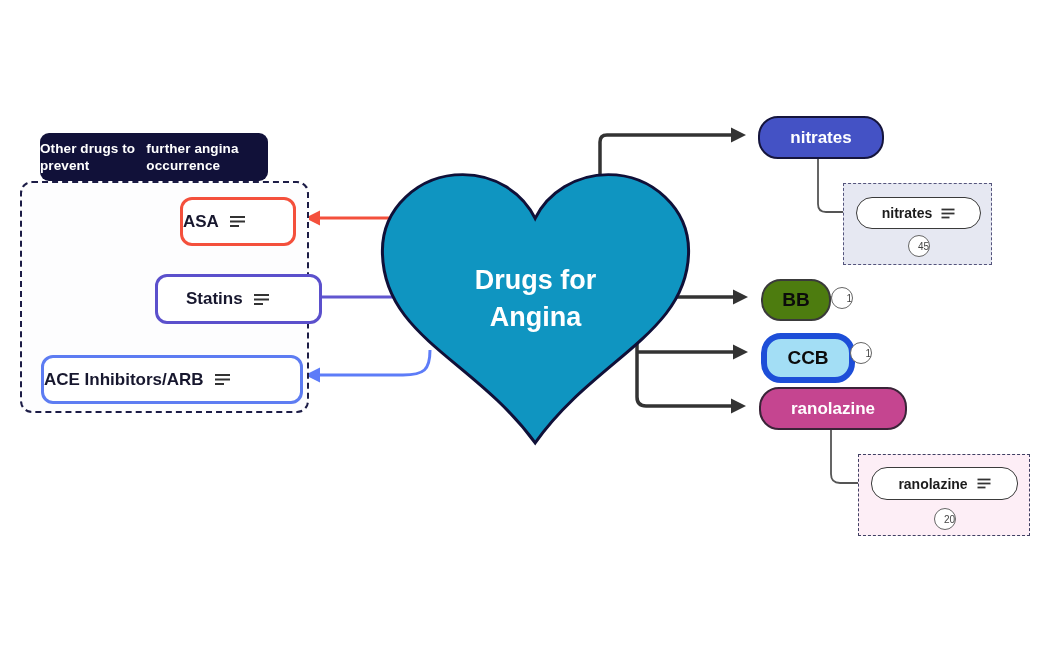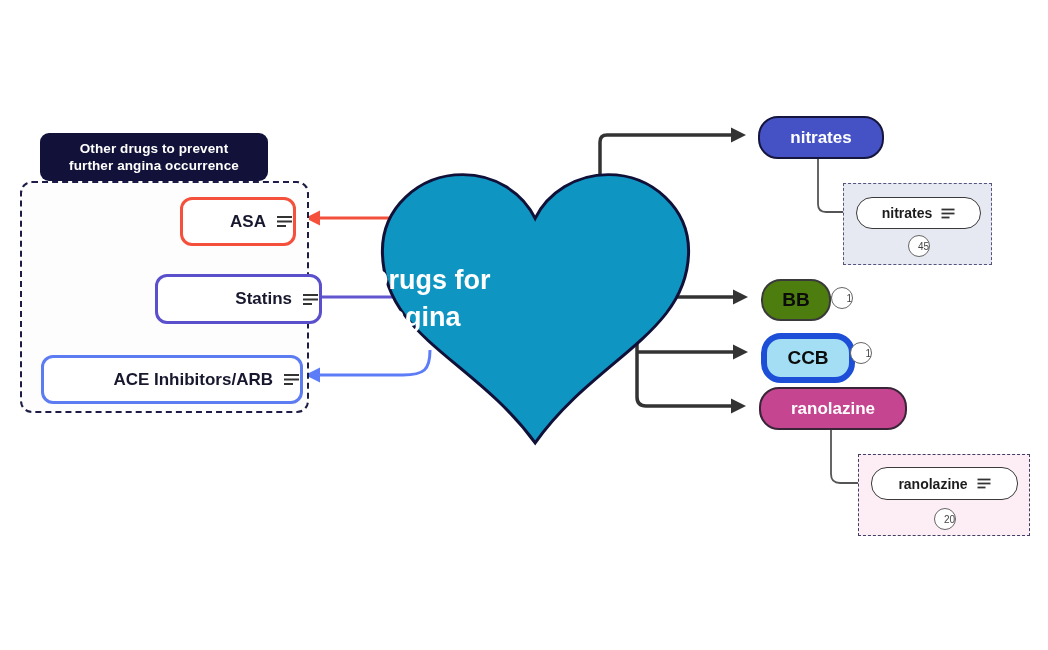--- a/index.html
+++ b/index.html
@@ -4,31 +4,31 @@
 <style>
   html,body{margin:0;padding:0;background:#fff;font-family:"Liberation Sans",sans-serif;}
   .canvas{position:relative;width:1048px;height:650px;background:#ffffff;overflow:hidden;}
   .abs{position:absolute;}
   svg.layer{position:absolute;left:0;top:0;width:1048px;height:650px;pointer-events:none;}
 
   
   .group-box{left:20px;top:181px;width:285px;height:228px;border:2.5px dashed #1c1c46;
     border-radius:12px;background:#fdfdfe;z-index:2;}
   .group-header{left:40px;top:133px;width:228px;height:48px;background:#111139;border-radius:9px;
-    color:#fff;display:flex;flex-direction:column;align-items:center;justify-content:center;
+    color:#fff;display:flex;flex-direction:row;align-items:center;justify-content:center;
     font-size:13.5px;font-weight:700;line-height:17px;z-index:3;letter-spacing:.1px;}
-  .drug-box{background:#fff;border-radius:12px;display:flex;align-items:center;justify-content:flex-end;
+  .drug-box{background:#fff;border-radius:12px;display:flex;align-items:center;justify-content:flex-start;
     gap:10px;font-size:17px;font-weight:600;color:#17172e;z-index:3;cursor:pointer;}
   .drug-asa{left:180px;top:197px;width:110px;height:43px;border:3px solid #f4503c;}
   .drug-statins{left:155px;top:274px;width:133px;height:44px;border:3px solid #5b50cc;padding-left:28px;}
   .drug-ace{left:41px;top:355px;width:256px;height:43px;border:3px solid #5d7cf2;}
 
   
   .heart-svg{left:369px;top:162px;width:333px;height:298px;z-index:4;}
-  .heart-label{left:369px;top:262px;width:333px;color:#ffffff;font-size:27px;
+  .heart-label{left:369px;top:262px;width:333px;text-align:center;color:#ffffff;font-size:27px;
     font-weight:700;line-height:37px;z-index:5;}
 
   
   .pill{border-radius:20px;display:flex;align-items:center;justify-content:center;
     font-weight:700;z-index:3;cursor:pointer;}
   .pill-nitrates{left:758px;top:116px;width:122px;height:39px;background:#4452c5;
     border:2px solid #15153d;color:#fff;font-size:17px;}
   .pill-bb{left:761px;top:279px;width:66px;height:38px;background:#4d7c0f;
     border:2px solid #3a3a3a;color:#0b0b0b;font-size:19px;}
   .pill-ccb{left:761px;top:333px;width:82px;height:38px;background:#a3def5;

